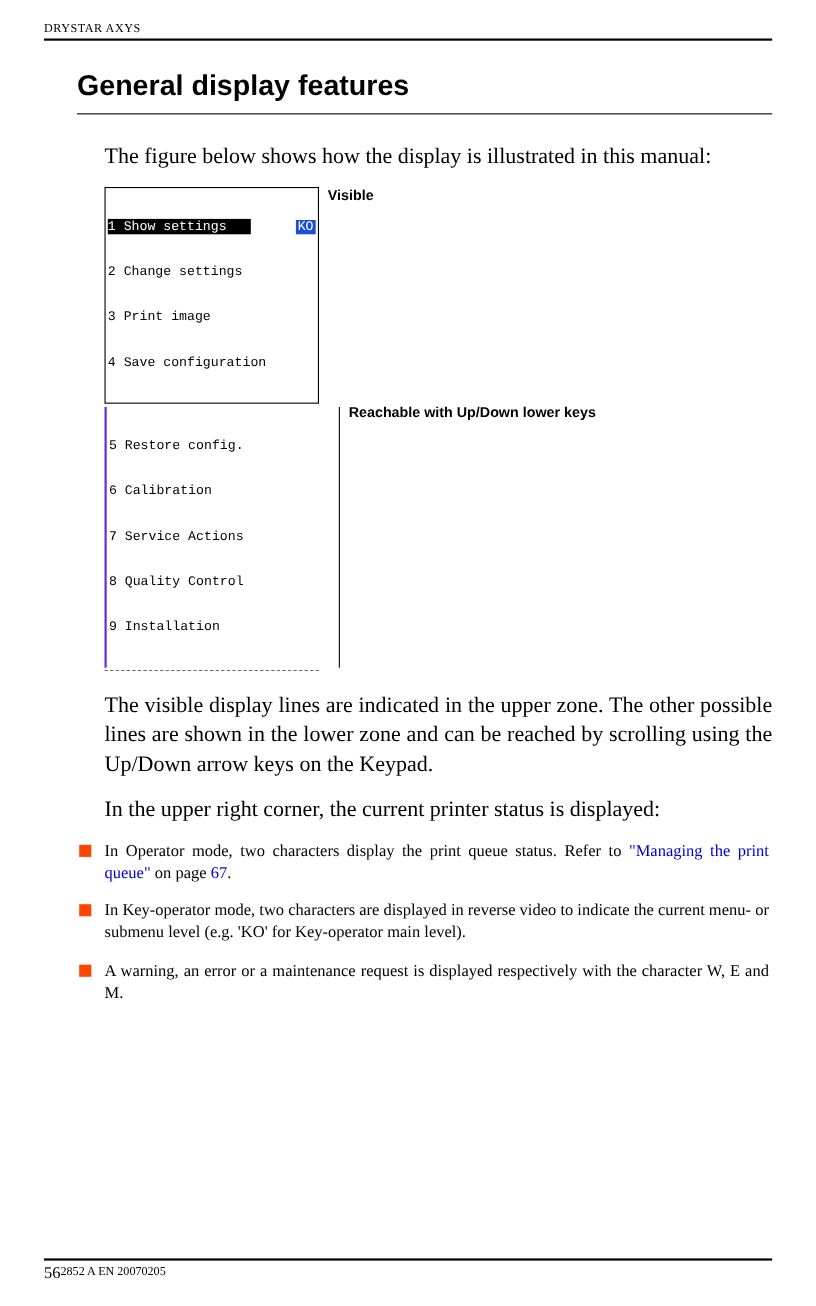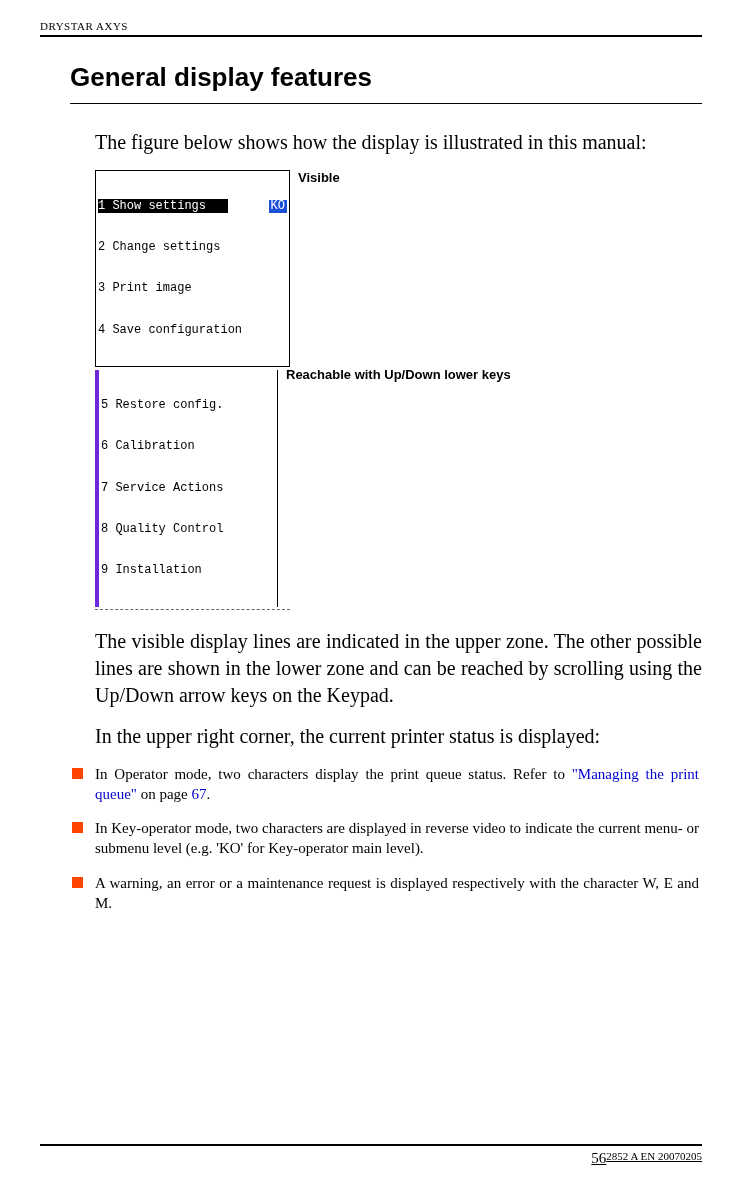--- a/index.html
+++ b/index.html
@@ -62,22 +62,22 @@
     line-height: 1.15;
     white-space: pre;
     display: inline-block;
   }
   .lcd-upper {
     border: 1px solid #000;
     padding: 1px 0 1px 0;
     width: 195px;
   }
   .lcd-lower {
-    width: 183px;
-    border-left: 4px solid #6d28d9;
+    width: 214px;
+    border-left: 2px solid #6d28d9;
     border-right: 1px solid #000;
     padding: 1px 0;
     margin-top: 3px;
   }
   .lcd-row { display: block; padding: 0 2px; }
   .lcd-selected { background: #000; color: #fff; }
   .lcd-ko { background: #1d4ed8; color: #fff; float: right; padding: 0 2px; }
   .figure-label {
     font-family: Liberation Sans, sans-serif;
     font-size: 13px;
@@ -115,23 +115,22 @@
     bottom: 20px;
     left: 40px;
     right: 40px;
   }
   .footer-rule {
     border-top: 2px solid #000;
     margin-bottom: 4px;
   }
   .footer-line {
     display: flex;
-    justify-content: flex-end;
+    justify-content: flex-start;
     font-size: 12px;
-    text-decoration: underline;
   }
   .page-num { font-size: 15px; }
   .doc-id { font-size: 11px; }
 </style>
 </head>
 <body>
 
 <div class="top-header">DRYSTAR AXYS</div>
 <div class="top-rule"></div>
 

